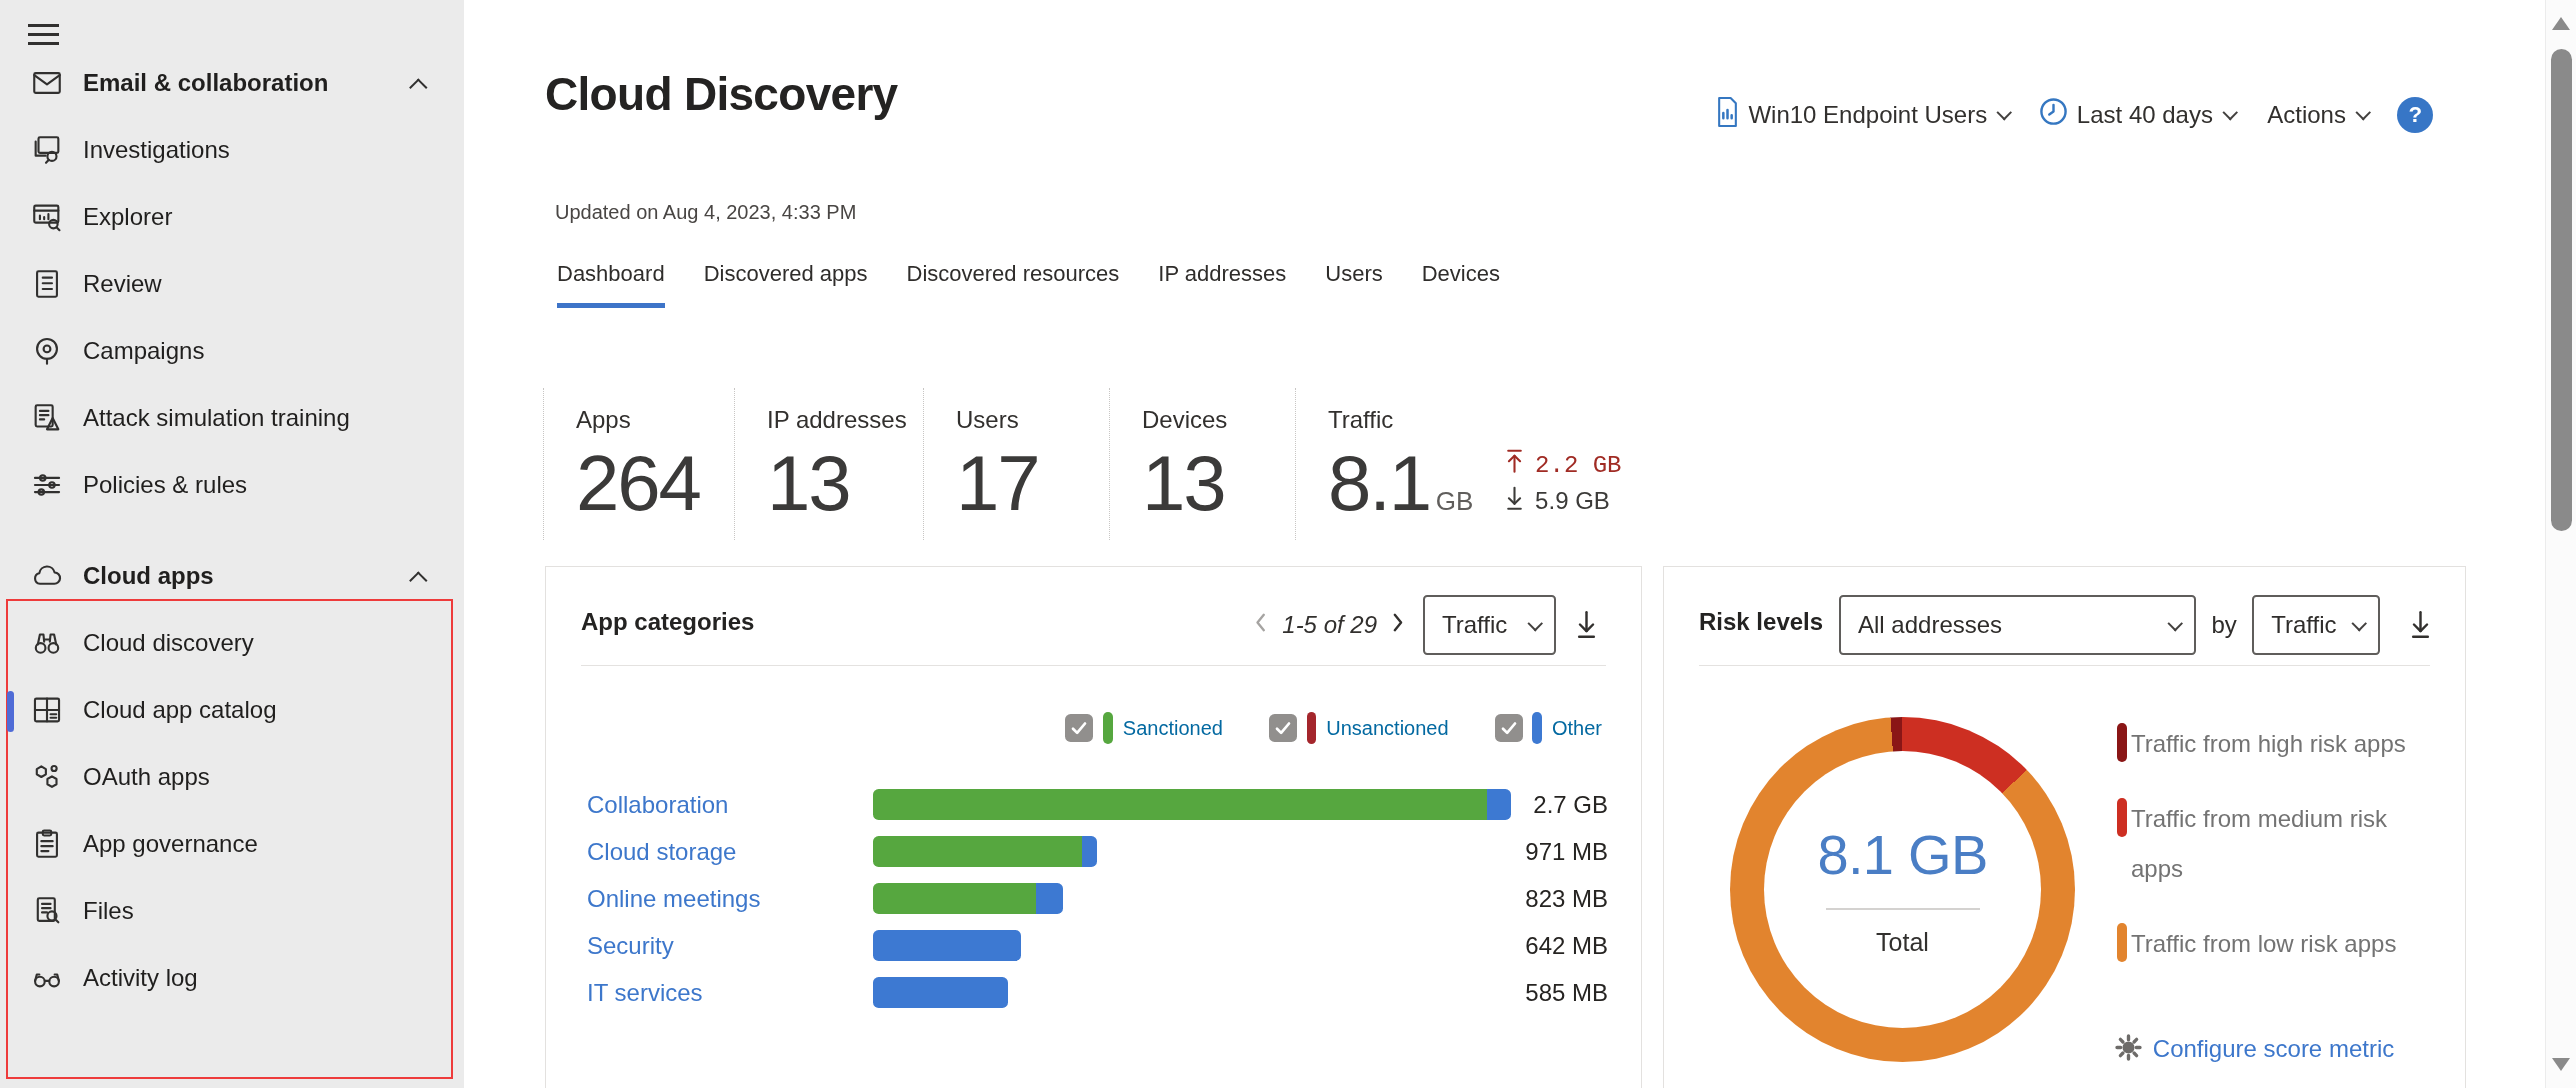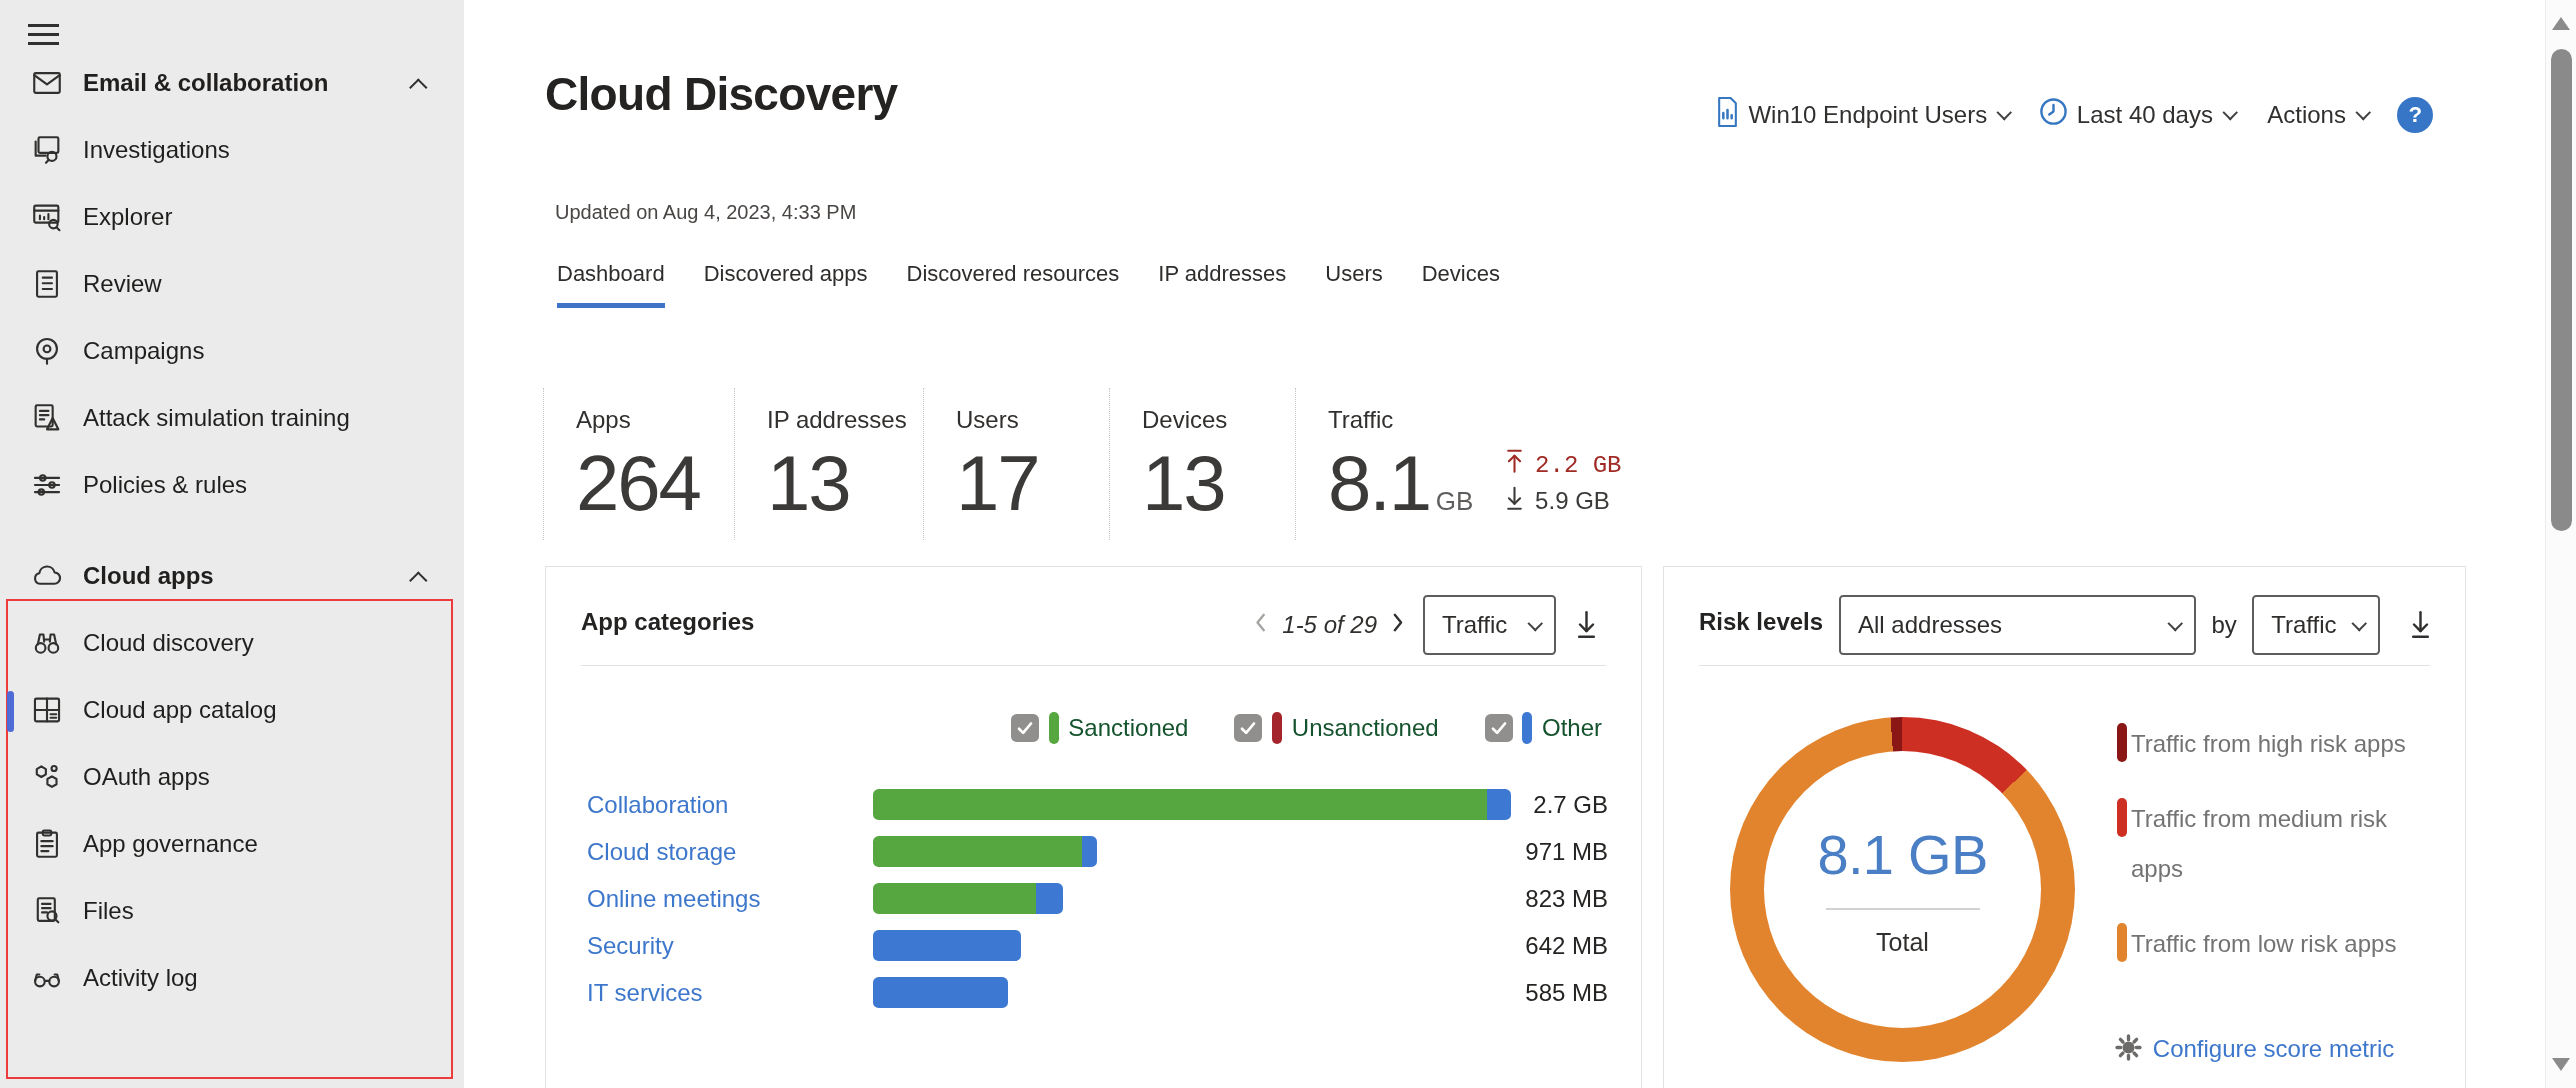--- a/index.html
+++ b/index.html
@@ -59,21 +59,21 @@
   
   #cat-header { position:absolute; top:28px; right:42px; display:flex; align-items:center; gap:18px; }
   #pagination { display:flex; align-items:center; gap:15.4px; font-size:24px; color:#32302e;font-style:italic; }
   #cat-sort { width:133px; }
 
   
   #cat-legend { position:absolute; top:145px; right:39px; display:flex; gap:46px; }
   .leg-item { display:flex; align-items:center; cursor:pointer; }
   .checkbox { width:28px; height:28px; border-radius:5.6px; background:#918f8d; display:flex; align-items:center; justify-content:center; }
   .leg-pill { width:9.8px; height:32px; border-radius:4.9px; margin:0 9.8px 0 9.8px; }
-  .leg-label { font-size:24px; color:#14532d; }
+  .leg-label { font-size:20px; color:#0369a1; }
 
   
   #cat-rows { position:absolute; left:41px; top:214px; width:1021px; }
   .cat-row { display:flex; align-items:center; height:47px; position:relative; }
   .cat-label { width:286px; flex:0 0 286px; font-size:24px; color:#3d77cb; cursor:pointer; text-decoration:none; }
   .bar { display:flex; height:31px; border-radius:5.6px; overflow:hidden; width:max-content; }
   .bar span { display:block; height:100%; }
   .cat-value { position:absolute; right:0; font-size:24px; color:#262422; }
 
   

